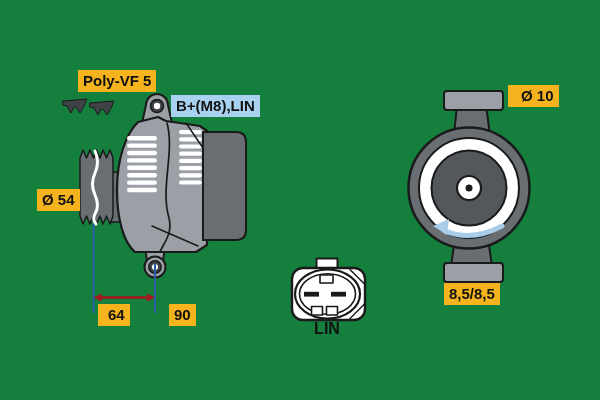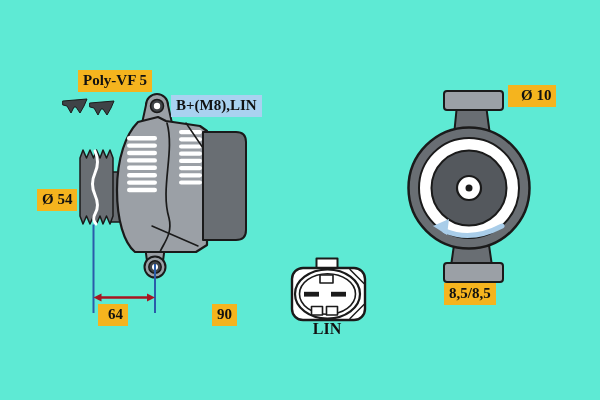--- a/index.html
+++ b/index.html
@@ -1,32 +1,32 @@
 <!DOCTYPE html>
 <html style="--label-yellow: #F5B41E; --label-blue: #A9D2F0; --label-text: #111111; --body-gray: #9BA0A6; --dark-gray: #696E73; --disc-gray: #54585D; --hole-ring-gray: #3F4347; --outline-black: #1A1A1A; --dim-line-blue: #2A5CAA; --dim-arrow-red: #A81420; --rotation-arrow-blue: #A9CDE9;"><head>
 <meta charset="utf-8">
 <style>
   html,body{margin:0;padding:0;background:#fff;}
   .stage{
-    position:relative;width:600px;height:400px;background:#5eead4;
-    font-family:Liberation Serif, serif;overflow:hidden;
+    position:relative;width:600px;height:400px;background:#15803d;
+    font-family:Liberation Sans, sans-serif;overflow:hidden;
   }
   .stage svg{position:absolute;left:0;top:0;}
   .tag{
     position:absolute;font-weight:bold;font-size:15px;line-height:19px;
     color:var(--label-text);background:var(--label-yellow);
     padding:1px 5px 2px 5px;white-space:nowrap;
   }
   .tag.blue{background:var(--label-blue);}
   .tag.plain{background:none;padding:0;font-size:16px;text-align:center;}
   .lbl-poly{left:78px;top:70px;}
   .lbl-bplus{left:171px;top:95px;}
   .lbl-d54{left:37px;top:173px;margin-top:16px;}
   .lbl-64{left:98px;top:304px;padding-left:10px;}
-  .lbl-90{left:169px;top:304px;margin-left:43px;}
+  .lbl-90{left:169px;top:304px;}
   .lbl-d10{left:508px;top:85px;padding-left:13px;}
   .lbl-85{left:444px;top:283px;}
   .lbl-lin{left:297px;top:319px;width:60px;}
   
   .f-body{fill:var(--body-gray);}
   .f-dark{fill:var(--dark-gray);}
   .f-disc{fill:var(--disc-gray);}
   .f-hole{fill:var(--hole-ring-gray);}
   .f-white{fill:#ffffff;}
   .f-none{fill:none;}

